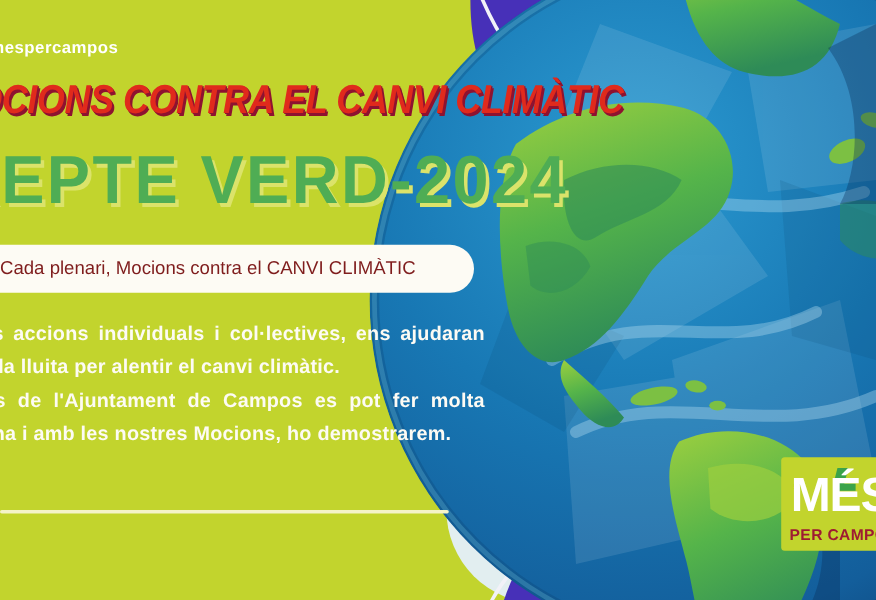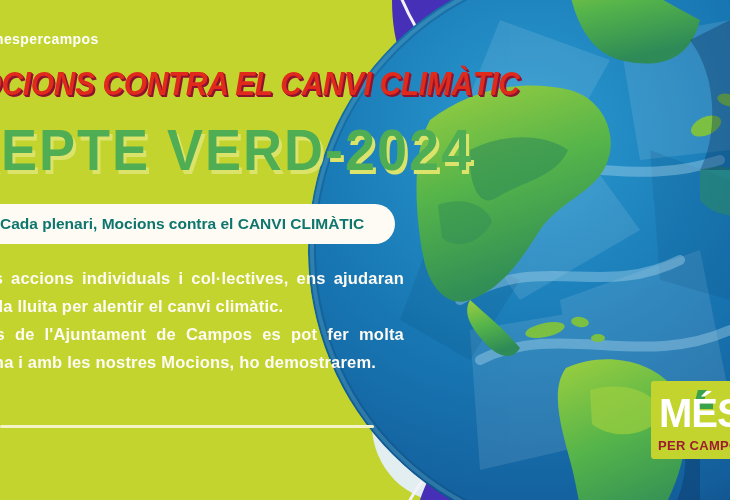--- a/index.html
+++ b/index.html
@@ -39,21 +39,21 @@
   }
 
   .pill{
     position:absolute;left:-40px;top:204px;
     height:40px;min-width:435px;
     background:#fdfbf4;border-radius:0 22px 22px 0;
     display:flex;align-items:center;
     padding:0 26px 0 40px;box-sizing:border-box;
   }
   .pill span{
-    font-size:15.5px;font-weight:700;color:#0f766e;white-space:nowrap;text-align:right;
+    font-size:15.5px;font-weight:400;color:#7f1d1d;white-space:nowrap;text-align:right;
   }
 
   .body-copy{
     position:absolute;left:-26px;top:264px;width:430px;
     color:#fdfbf4;font-size:16.5px;font-weight:600;line-height:28px;
     text-align:justify;letter-spacing:.2px;
   }
   .body-copy p{margin:0;}
 
   .rule{

